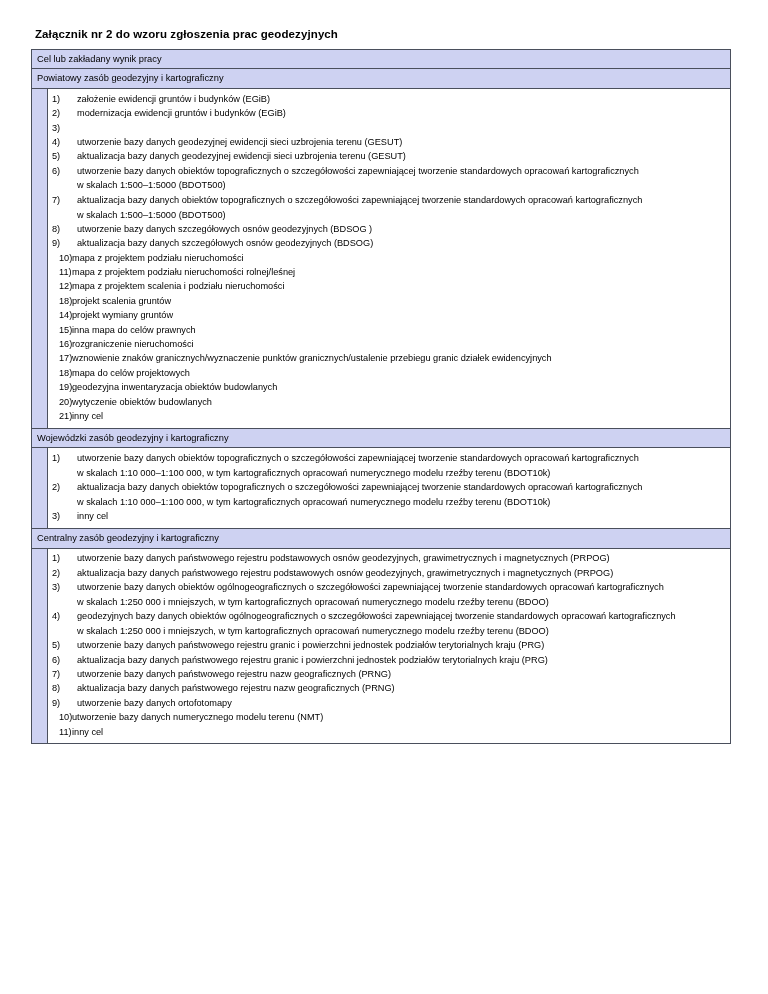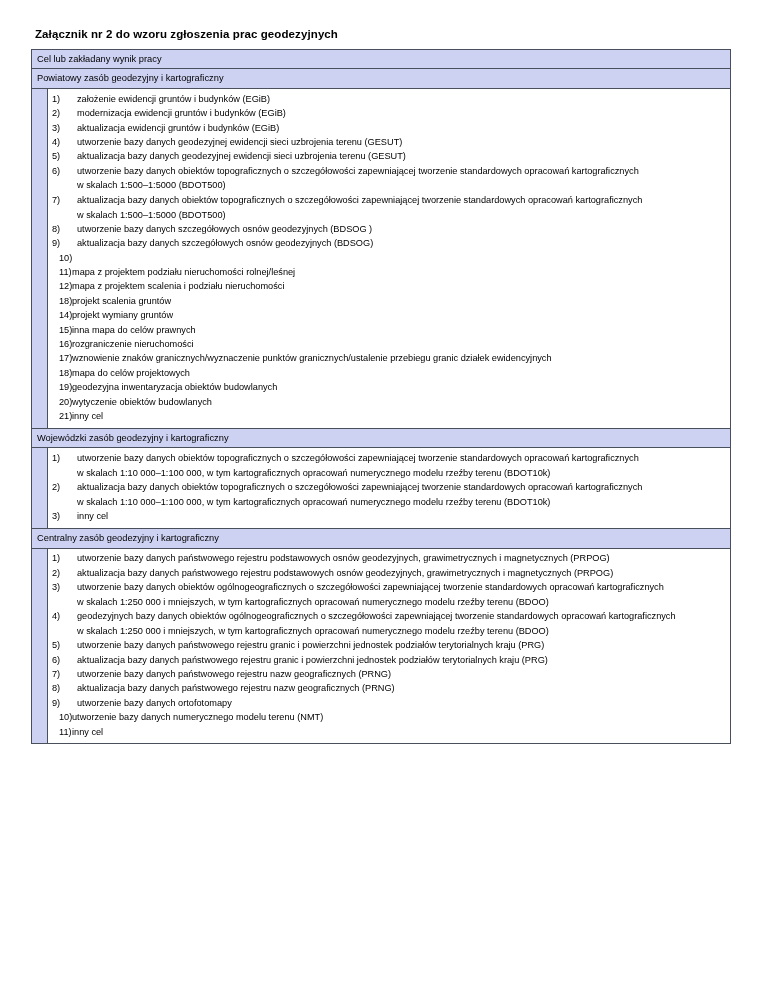--- a/index.html
+++ b/index.html
@@ -145,21 +145,20 @@
             <div class="opt single">
               <span class="opt-num">1)</span>
               <span class="opt-text"><span>założenie ewidencji gruntów i budynków (EGiB)</span></span>
             </div>
             <div class="opt single">
               <span class="opt-num">2)</span>
               <span class="opt-text"><span>modernizacja ewidencji gruntów i budynków (EGiB)</span></span>
             </div>
             <div class="opt single">
               <span class="opt-num">3)</span>
-              <span class="opt-text"><span>aktualizacja ewidencji gruntów i budynków (EGiB)</span></span>
             </div>
             <div class="opt single">
               <span class="opt-num">4)</span>
               <span class="opt-text"><span>utworzenie bazy danych geodezyjnej ewidencji sieci uzbrojenia terenu (GESUT)</span></span>
             </div>
             <div class="opt single">
               <span class="opt-num">5)</span>
               <span class="opt-text"><span>aktualizacja bazy danych geodezyjnej ewidencji sieci uzbrojenia terenu (GESUT)</span></span>
             </div>
             <div class="opt single">
@@ -173,20 +172,21 @@
             <div class="opt single">
               <span class="opt-num">8)</span>
               <span class="opt-text"><span>utworzenie bazy danych szczegółowych osnów geodezyjnych (BDSOG )</span></span>
             </div>
             <div class="opt single">
               <span class="opt-num">9)</span>
               <span class="opt-text"><span>aktualizacja bazy danych szczegółowych osnów geodezyjnych (BDSOG)</span></span>
             </div>
             <div class="opt">
               <span class="opt-num wide">10)</span>
+              <span class="opt-text"><span>mapa z projektem podziału nieruchomości</span></span>
             </div>
             <div class="opt">
               <span class="opt-num wide">11)</span>
               <span class="opt-text"><span>mapa z projektem podziału nieruchomości rolnej/leśnej</span></span>
             </div>
             <div class="opt">
               <span class="opt-num wide">12)</span>
               <span class="opt-text"><span>mapa z projektem scalenia i podziału nieruchomości</span></span>
             </div>
             <div class="opt">

